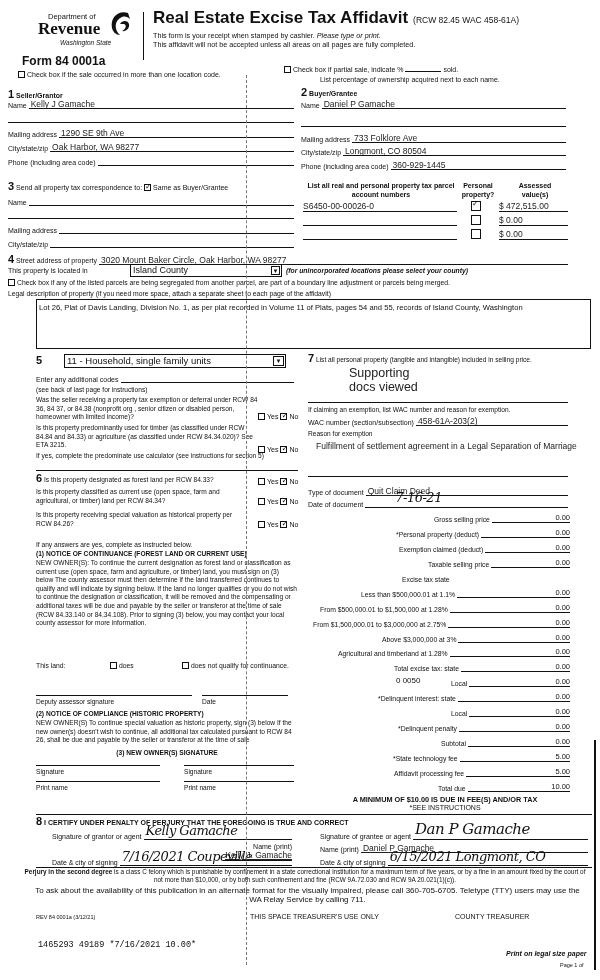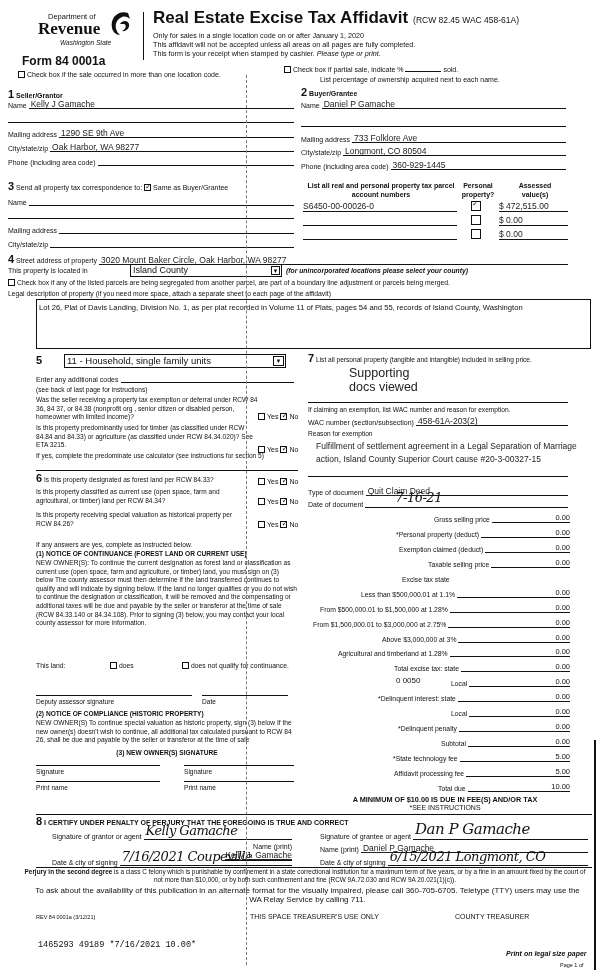--- a/index.html
+++ b/index.html
@@ -38,23 +38,22 @@
   </svg>
 </div>
 <div class="abs" style="left:22px;top:54px;font-weight:bold;font-size:12px;">Form 84 0001a</div>
 <div class="abs" style="left:143px;top:12px;height:48px;border-left:1.5px solid #111;"></div>
 
 <div class="abs" style="left:153px;top:8px;white-space:nowrap;">
   <span style="font-weight:bold;font-size:17px;">Real Estate Excise Tax Affidavit</span>
   <span style="font-size:8.5px;margin-left:3px;">(RCW 82.45 WAC 458-61A)</span>
 </div>
 <div class="abs" style="left:153px;top:31px;font-size:7.2px;line-height:9px;white-space:nowrap;">
-  <div>Only for sales in a single location code on or after January 1, 2020</div>
+  <div><span>This form is your receipt when stamped by cashier.</span> <span class="it">Please type or print.</span></div>
   <div>This affidavit will not be accepted unless all areas on all pages are fully completed.</div>
-  <div><span>This form is your receipt when stamped by cashier.</span> <span class="it">Please type or print.</span></div>
 </div>
 
 <div class="abs" style="left:18px;top:71px;font-size:7px;white-space:nowrap;">
   <span class="cb"></span><span>Check box if the sale occurred in more than one location code.</span>
 </div>
 <div class="abs" style="left:284px;top:66px;font-size:7px;white-space:nowrap;">
   <span class="cb"></span><span>Check box if partial sale, indicate %</span>
   <span style="display:inline-block;width:36px;border-bottom:1px solid #111;"></span>
   <span>sold.</span>
 </div>
@@ -227,21 +226,20 @@
 </div>
 <div class="abs line" style="left:308px;top:402px;width:260px;"></div>
 <div class="para" style="left:308px;top:406px;white-space:nowrap;">If claiming an exemption, list WAC number and reason for exemption.</div>
 <div class="row" style="left:308px;top:416px;width:260px;">
   <span class="lbl">WAC number (section/subsection)</span>
     <span class="val" style="text-decoration:underline;">458-61A-203(2)</span>
 </div>
 <div class="para" style="left:308px;top:430px;">Reason for exemption</div>
 <div class="abs" style="left:316px;top:440px;width:260px;font-size:8.5px;line-height:13px;color:#222;">
   <div style="white-space:nowrap;">Fulfillment of settlement agreement in a Legal Separation of Marriage</div>
-  <div style="white-space:nowrap;">action, Island County Superior Court cause #20-3-00327-15</div>
 </div>
 <div class="abs line" style="left:308px;top:476px;width:260px;"></div>
 <div class="row" style="left:308px;top:486px;width:260px;">
   <span class="lbl">Type of document</span>
     <span class="val" style="text-decoration:underline;">Quit Claim Deed</span>
 </div>
 <div class="row" style="left:308px;top:498px;width:260px;">
   <span class="lbl">Date of document</span>
   <span class="val" style="padding-left:30px;"><span class="sig" style="position:relative;top:-5px;font-size:13px;">7-16-21</span></span>
 </div>

